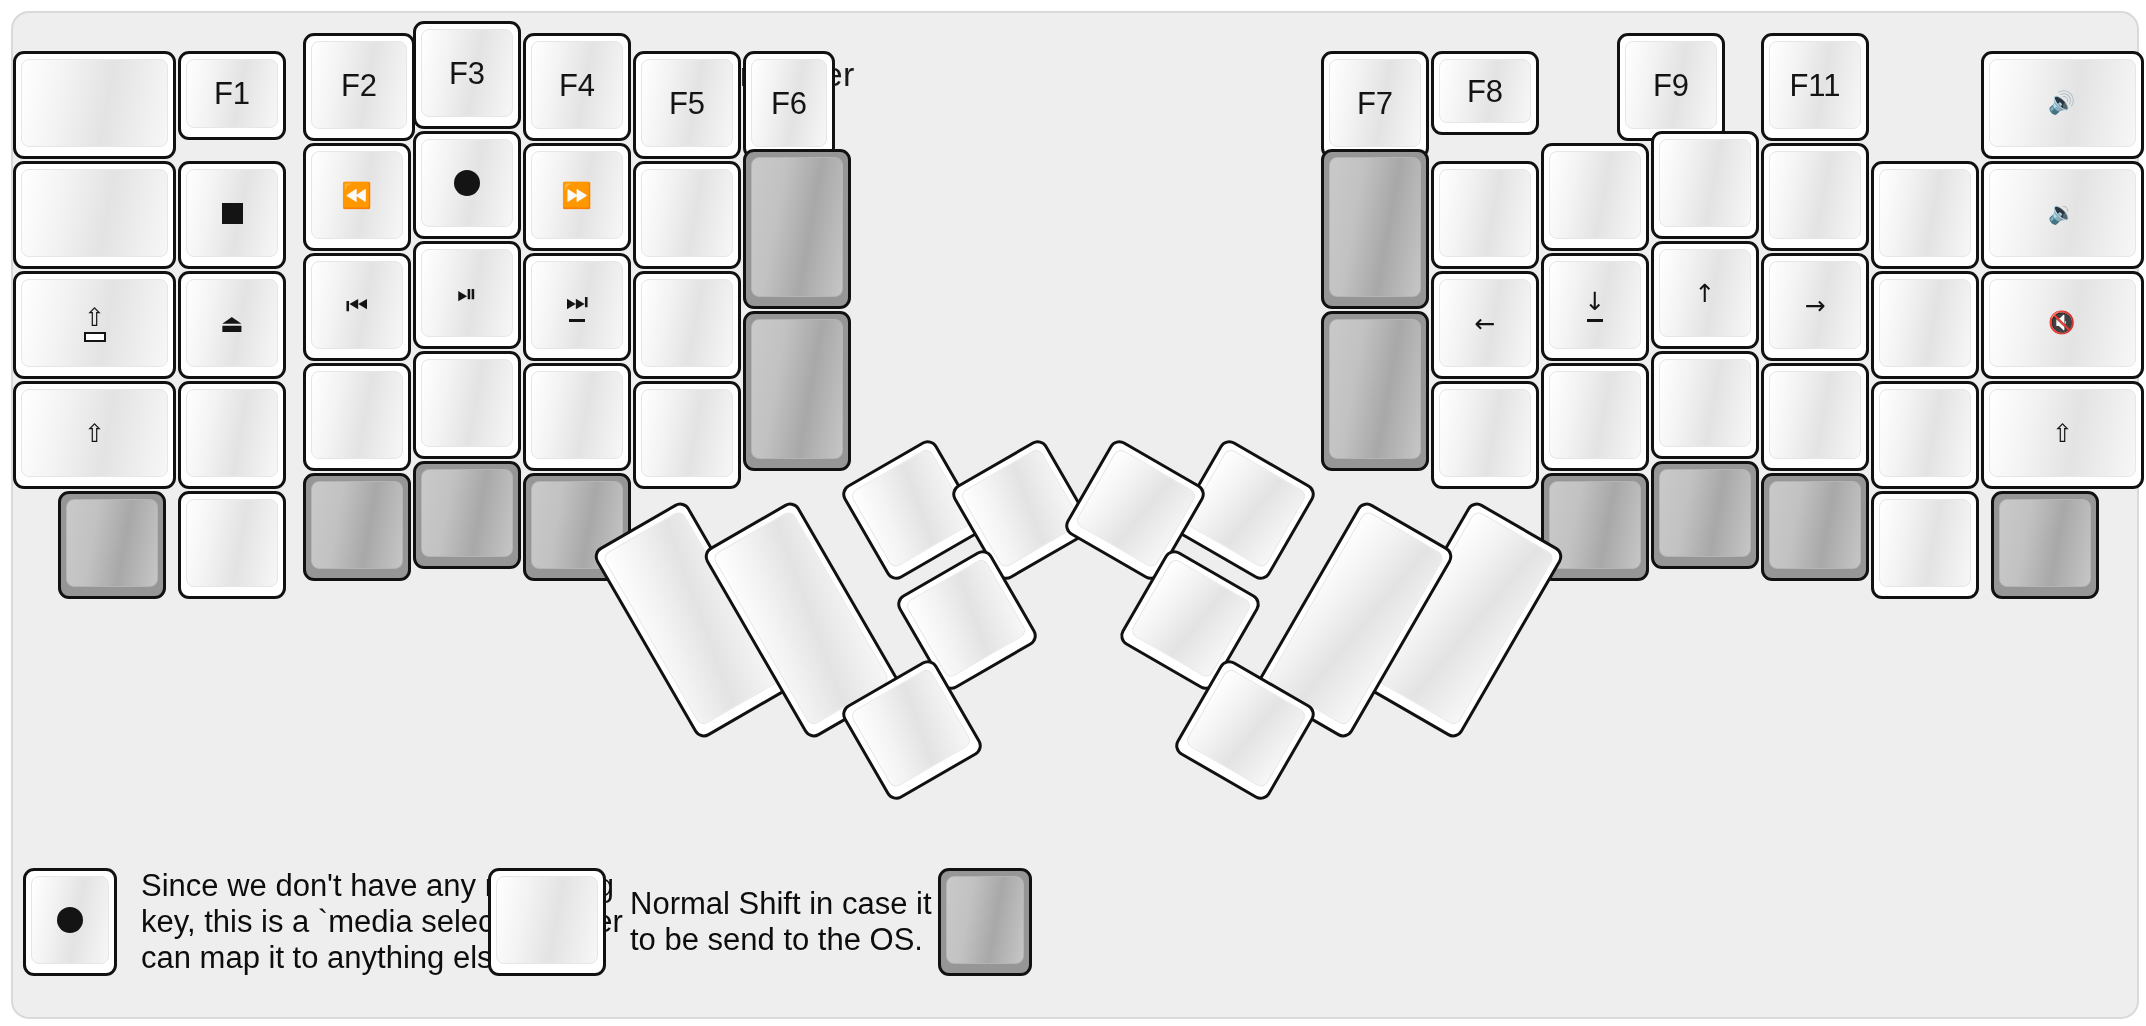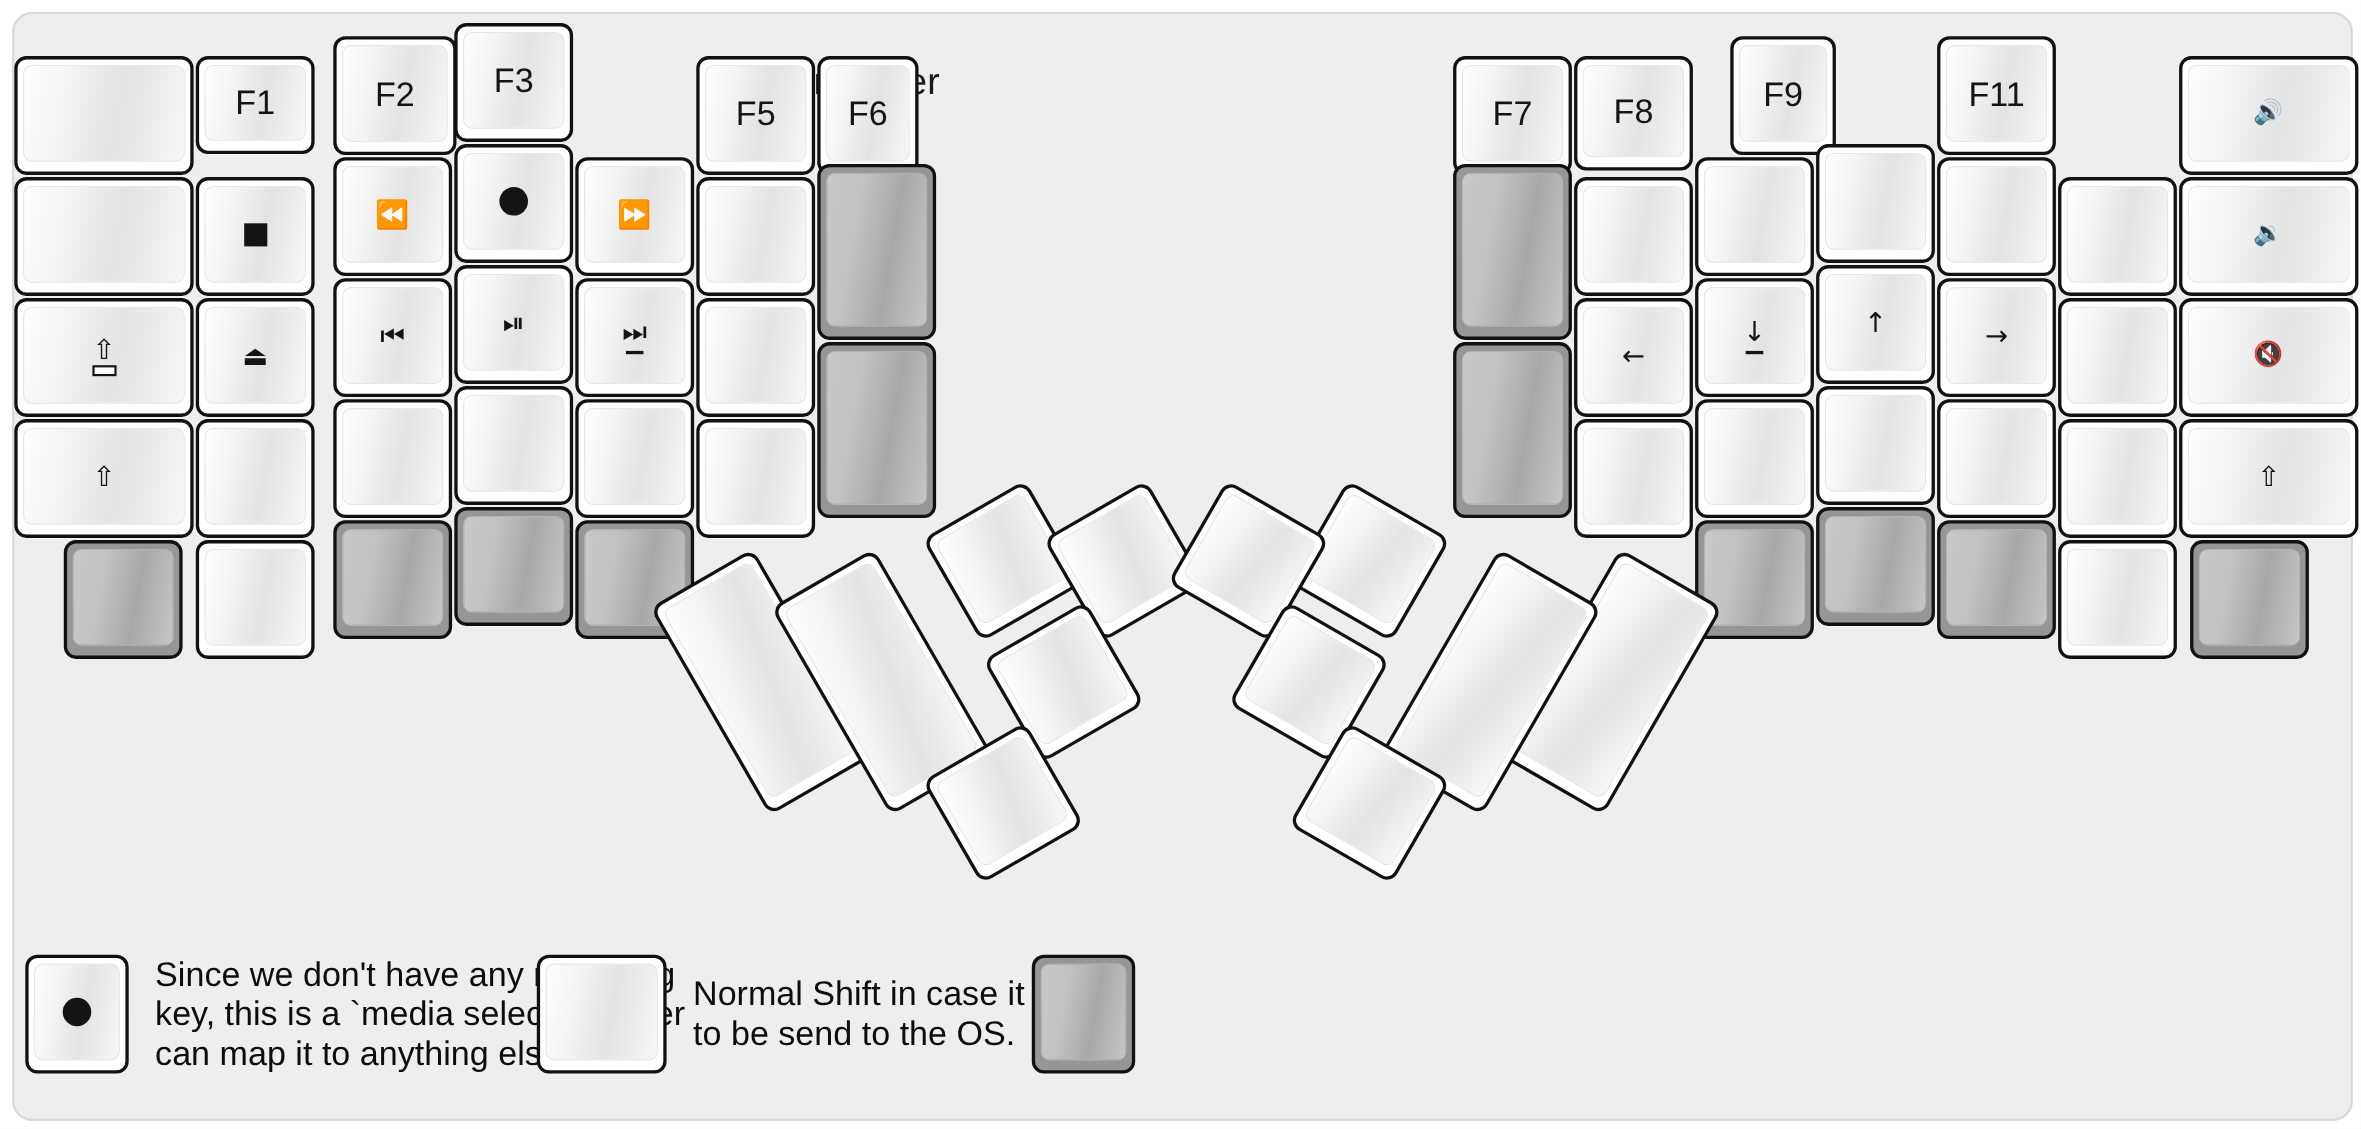--- a/index.html
+++ b/index.html
@@ -167,20 +167,26 @@
             </div>
           </div>
           <div class="key" style="left: 400px; top: 338px; width: 108px; height: 108px;">
             <div class="cap"></div>
             <div class="top"></div>
           </div>
           <div class="key trans" style="left: 400px; top: 448px; width: 108px; height: 108px;">
             <div class="cap"></div>
             <div class="top"></div>
           </div>
+          <div class="key" style="left: 510px; top: 20px; width: 108px; height: 108px;">
+            <div class="cap"></div>
+            <div class="top">
+              <span class="glyph fn">F4</span>
+            </div>
+          </div>
           <div class="key" style="left: 510px; top: 130px; width: 108px; height: 108px;">
             <div class="cap"></div>
             <div class="top">
               <span class="glyph med">⏩</span>
             </div>
           </div>
           <div class="key" style="left: 510px; top: 240px; width: 108px; height: 108px;">
             <div class="cap"></div>
             <div class="top">
               <span class="glyph med">⏭<i class="underbar"></i></span>
@@ -235,41 +241,41 @@
             </div>
           </div>
           <div class="key trans" style="left: 1308px; top: 136px; width: 108px; height: 160px;">
             <div class="cap"></div>
             <div class="top"></div>
           </div>
           <div class="key trans" style="left: 1308px; top: 298px; width: 108px; height: 160px;">
             <div class="cap"></div>
             <div class="top"></div>
           </div>
-          <div class="key" style="left: 1418px; top: 38px; width: 108px; height: 104px;">
+          <div class="key" style="left: 1418px; top: 38px; width: 108px; height: 84px;">
             <div class="cap"></div>
             <div class="top">
               <span class="glyph fn">F8</span>
             </div>
           </div>
           <div class="key" style="left: 1418px; top: 148px; width: 108px; height: 108px;">
             <div class="cap"></div>
             <div class="top"></div>
           </div>
           <div class="key" style="left: 1418px; top: 258px; width: 108px; height: 108px;">
             <div class="cap"></div>
             <div class="top">
               <span class="glyph med">←</span>
             </div>
           </div>
           <div class="key" style="left: 1418px; top: 368px; width: 108px; height: 108px;">
             <div class="cap"></div>
             <div class="top"></div>
           </div>
-          <div class="key" style="left: 1560px; top: 20px; width: 96px; height: 108px;">
+          <div class="key" style="left: 1604px; top: 20px; width: 108px; height: 108px;">
             <div class="cap"></div>
             <div class="top">
               <span class="glyph fn">F9</span>
             </div>
           </div>
           <div class="key" style="left: 1528px; top: 130px; width: 108px; height: 108px;">
             <div class="cap"></div>
             <div class="top"></div>
           </div>
           <div class="key" style="left: 1528px; top: 240px; width: 108px; height: 108px;">

